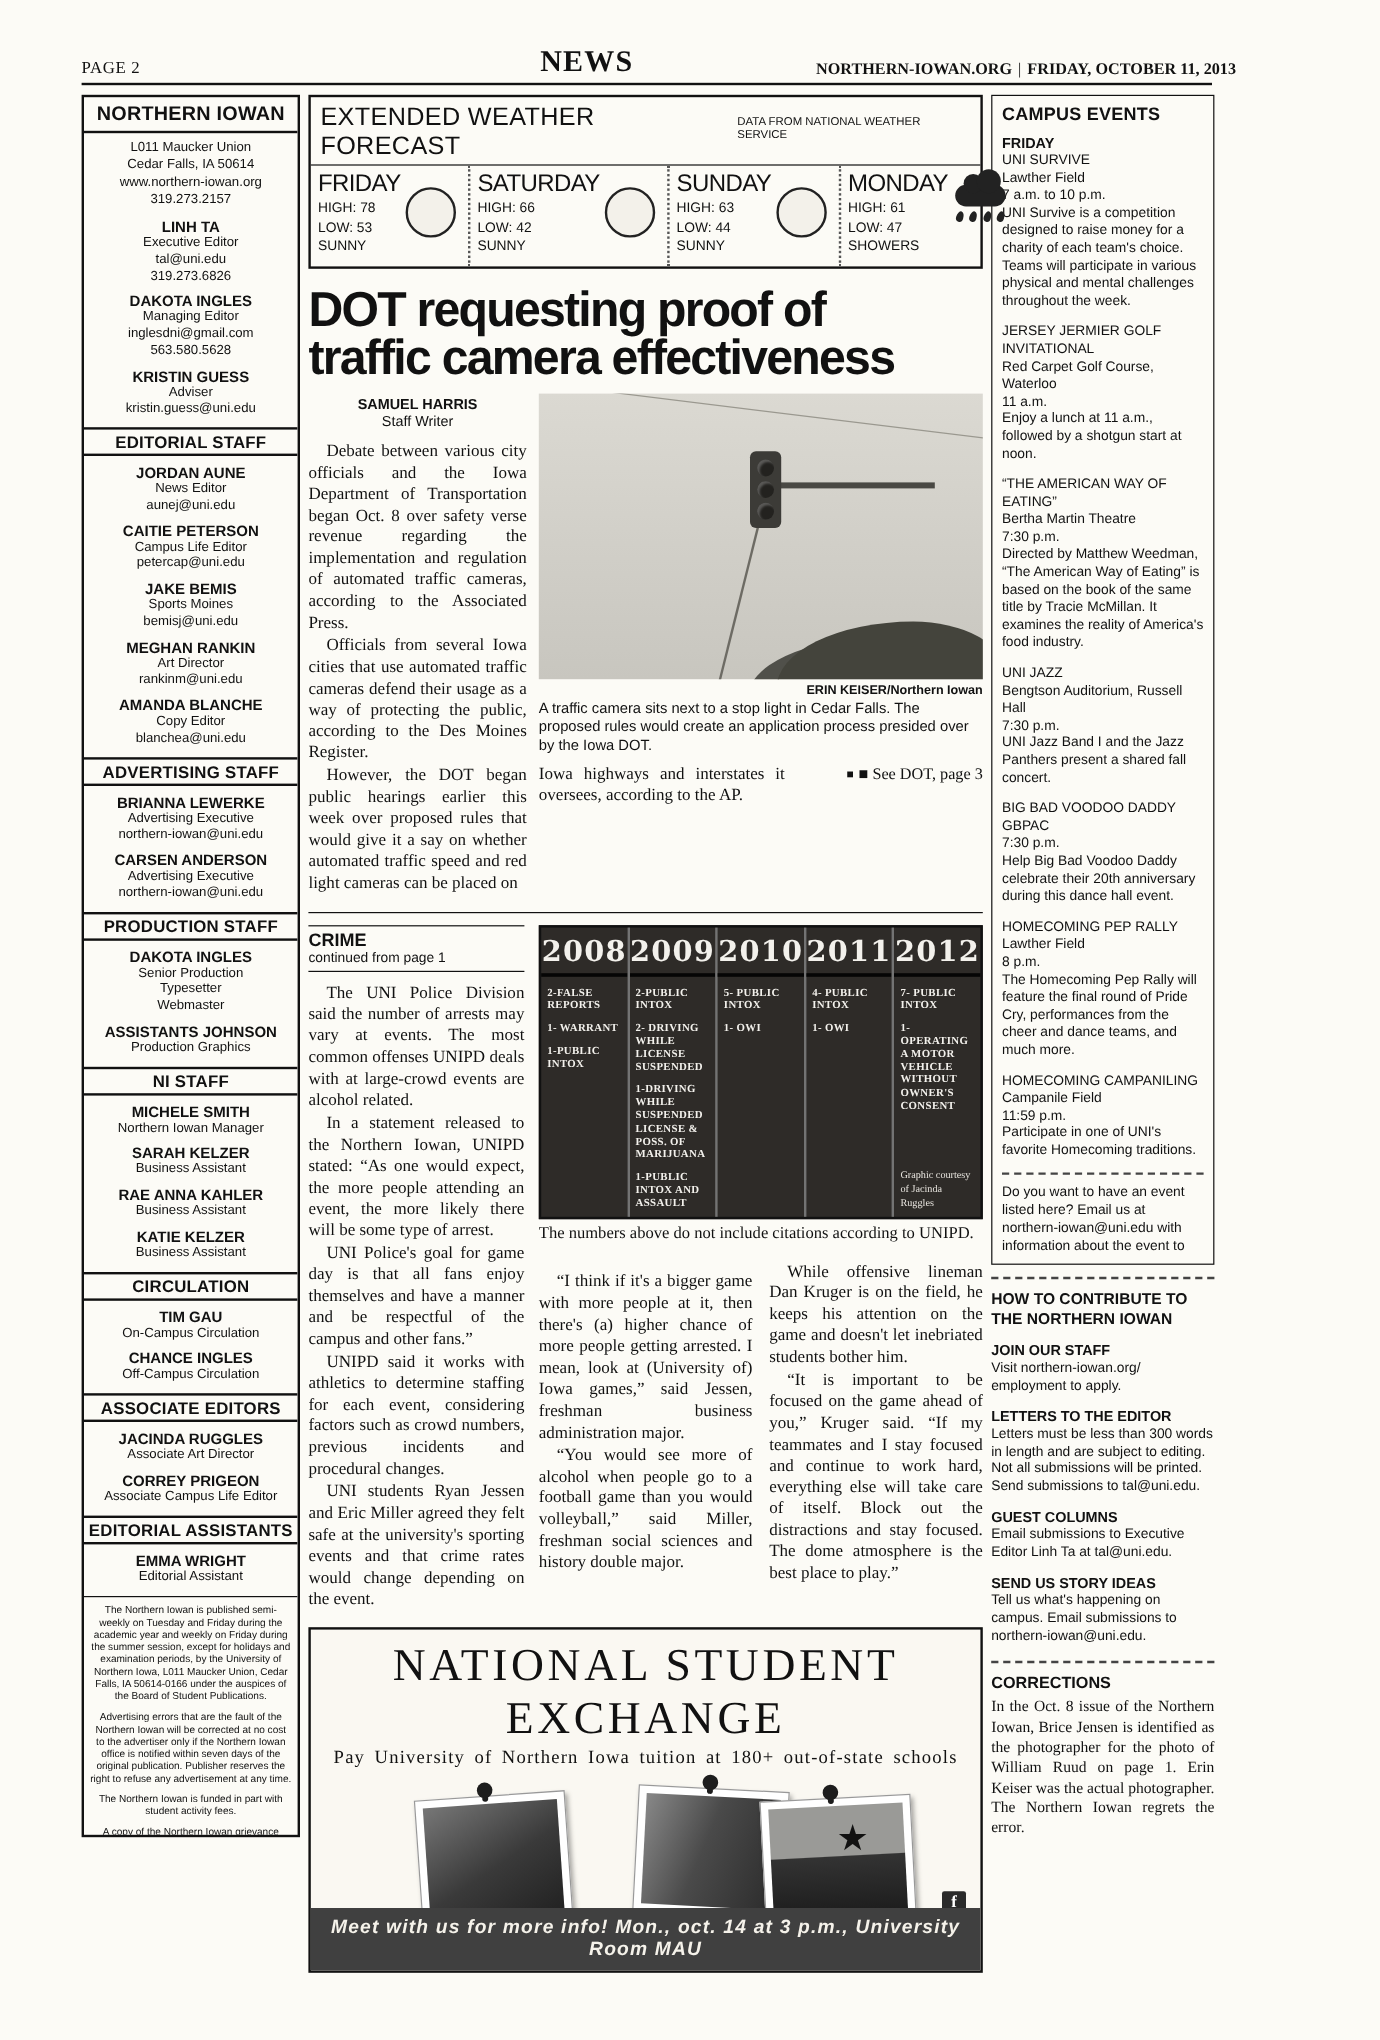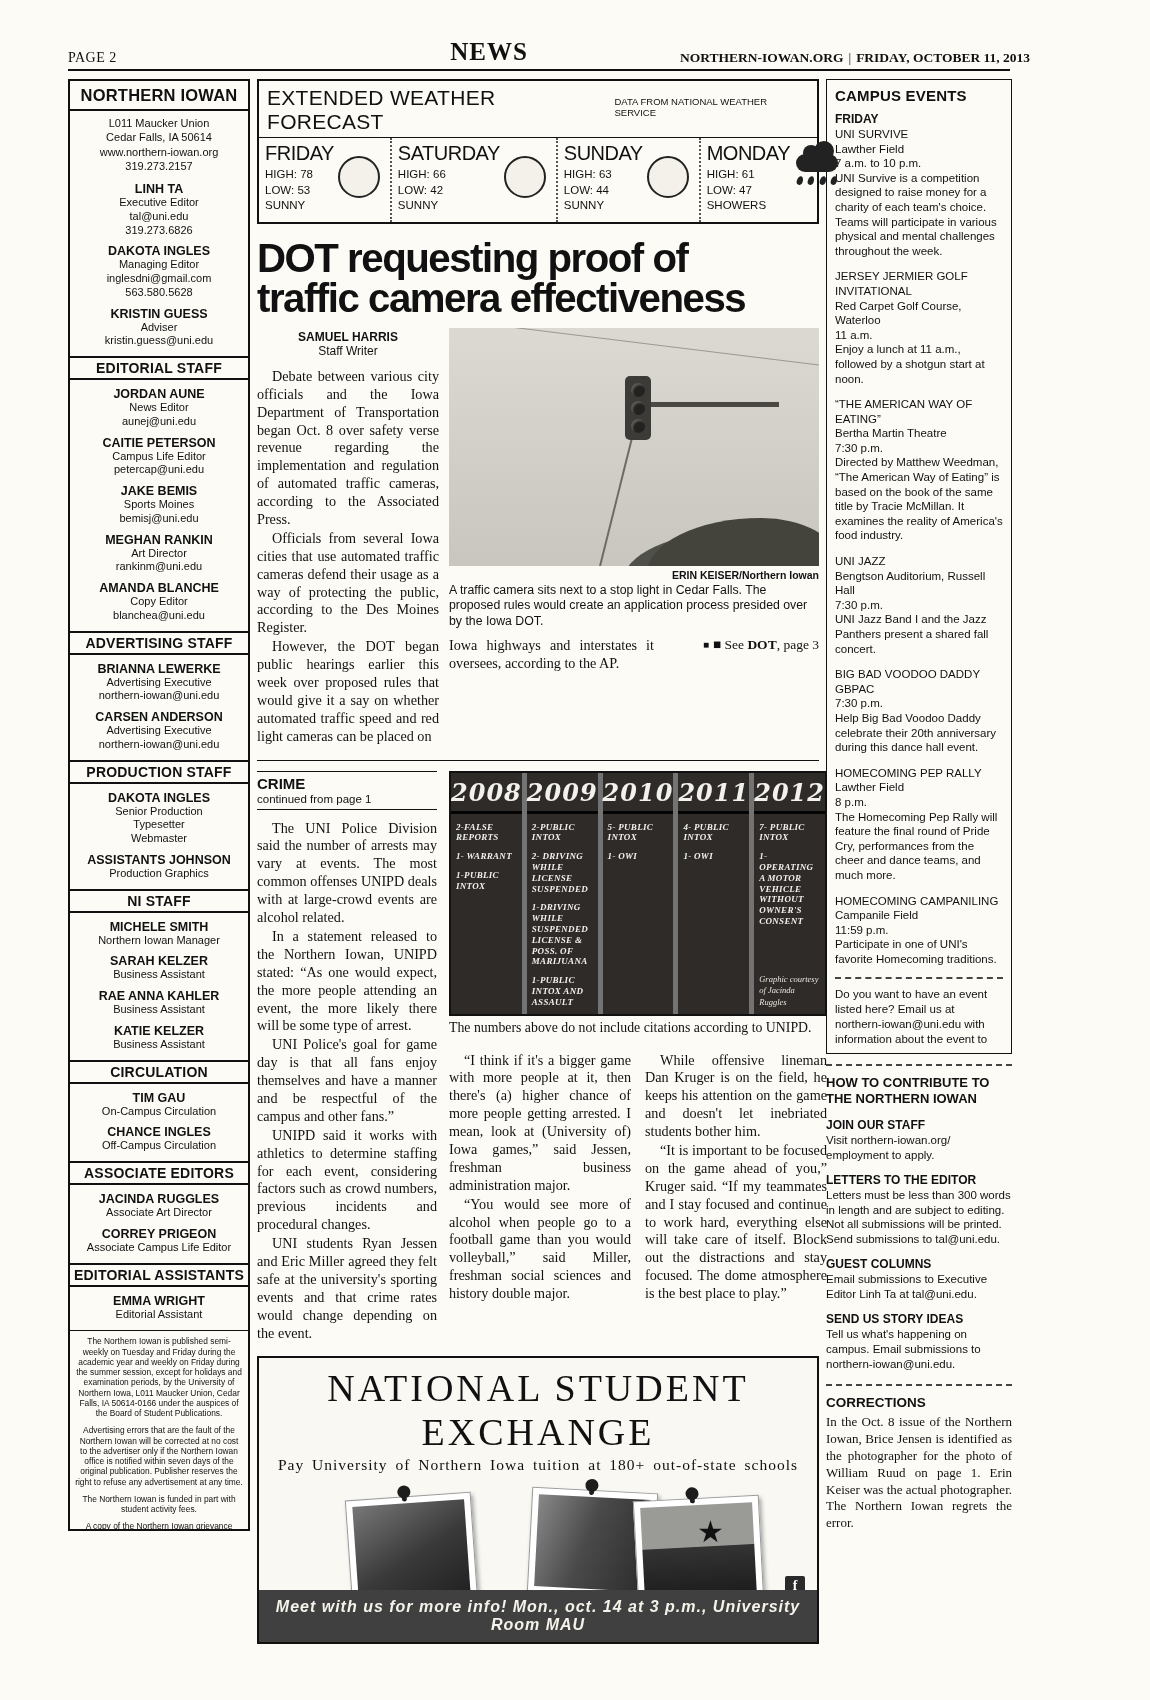--- a/index.html
+++ b/index.html
@@ -67,33 +67,33 @@
   .arm{position:absolute;top:74px;left:200px;width:130px;height:5px;background:#4a4944;}
   .signal{position:absolute;top:48px;left:176px;width:26px;height:64px;background:#3c3b37;border-radius:5px;display:flex;flex-direction:column;align-items:center;justify-content:space-around;padding:5px 0;}
   .lamp{width:14px;height:14px;border-radius:50%;background:#23221f;box-shadow:inset 2px 2px 2px rgba(255,255,255,.25);}
   .foliage{position:absolute;right:-18px;bottom:-22px;width:190px;height:70px;background:#44443c;border-radius:60% 40% 10% 10%/80% 60% 10% 10%;box-shadow:-30px 8px 0 -6px #50504a;}
   .credit{text-align:right;font-weight:bold;font-size:10.5px;margin-top:3px;}
   .caption{font-size:12.3px;line-height:1.25;margin-top:2px;}
   .cont-row{display:flex;margin-top:8px;align-items:flex-start;gap:24px;}
   .cont-text{width:205px;flex:none;}
   .see-more{flex:1;text-align:right;font-family:"Liberation Serif",serif;font-size:13.5px;padding-bottom:2px;white-space:nowrap;}
   .see-more .sq{font-size:10px;vertical-align:1px;margin-right:4px;}
-  .see-more b{font-weight:bold;}
+  .see-more b{font-weight:normal;}
 
   .crime-rule{border-top:1.5px solid #111;margin-top:14px;}
   .crime-row{display:flex;gap:12px;margin-top:10px;}
   .crime-col1{width:180px;flex:none;}
   .slug-box{border-top:1.5px solid #111;border-bottom:1.5px solid #111;padding:3px 0 4px;margin-bottom:10px;}
   .slug{font-weight:bold;font-size:15px;}
   .slug-sub{font-size:11.5px;margin-top:1px;}
   .crime-right{flex:1;}
 
   .ctable{background:#2e2b28;border:2px solid #111;display:flex;min-height:206px;}
-  .ccol{flex:1;display:flex;flex-direction:column;padding:0 0 6px;font-style:italic;}
-  .ccol + .ccol{border-left:5px solid #737373;}
+  .ccol{flex:1;display:flex;flex-direction:column;padding:0 0 6px;}
+  .ccol + .ccol{border-left:2px solid #737373;}
   .cyear{font-family:"DejaVu Serif",serif;font-weight:bold;font-size:24px;color:#f3f1ec;text-align:center;padding:5px 0 4px;border-bottom:3px solid #050505;letter-spacing:1px;}
   .centry{font-family:"Liberation Serif",serif;font-weight:bold;font-size:9px;line-height:1.2;color:#f3f1ec;padding:0 5px;margin-top:8px;letter-spacing:.3px;}
   .ccredit{font-family:"Liberation Serif",serif;font-size:8.5px;color:#e8e5df;margin-top:auto;padding:8px 5px 0;text-align:left;line-height:1.3;}
   .cnote{font-family:"Liberation Serif",serif;font-size:13.8px;margin-top:4px;}
   .quote-row{display:flex;gap:14px;margin-top:16px;align-items:center;}
   .qcol{flex:1;}
 
   
   .ad{border:2px solid #111;margin-top:14px;height:288px;position:relative;background:#faf8f2;overflow:hidden;}
   .ad-title{font-family:"Liberation Serif",serif;font-size:38px;text-align:center;letter-spacing:3px;margin-top:8px;}

